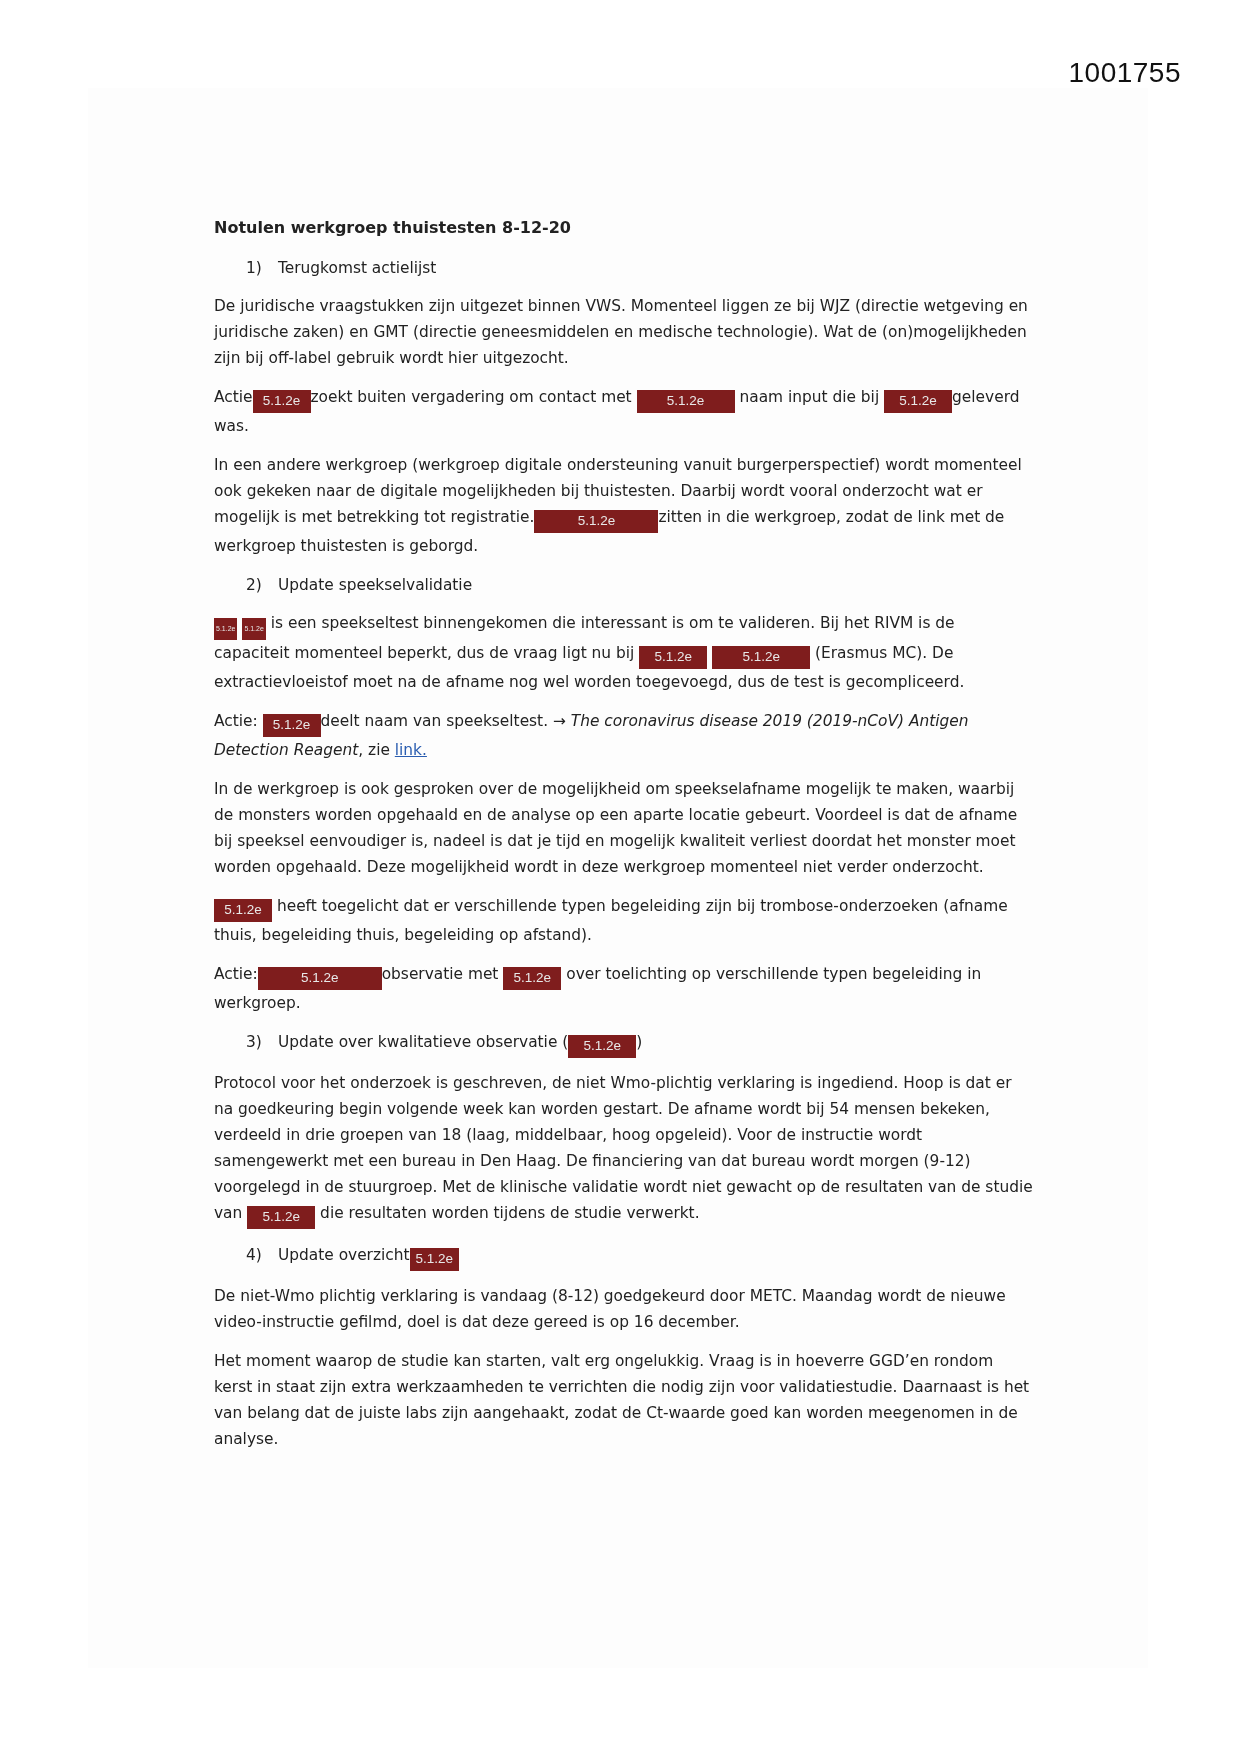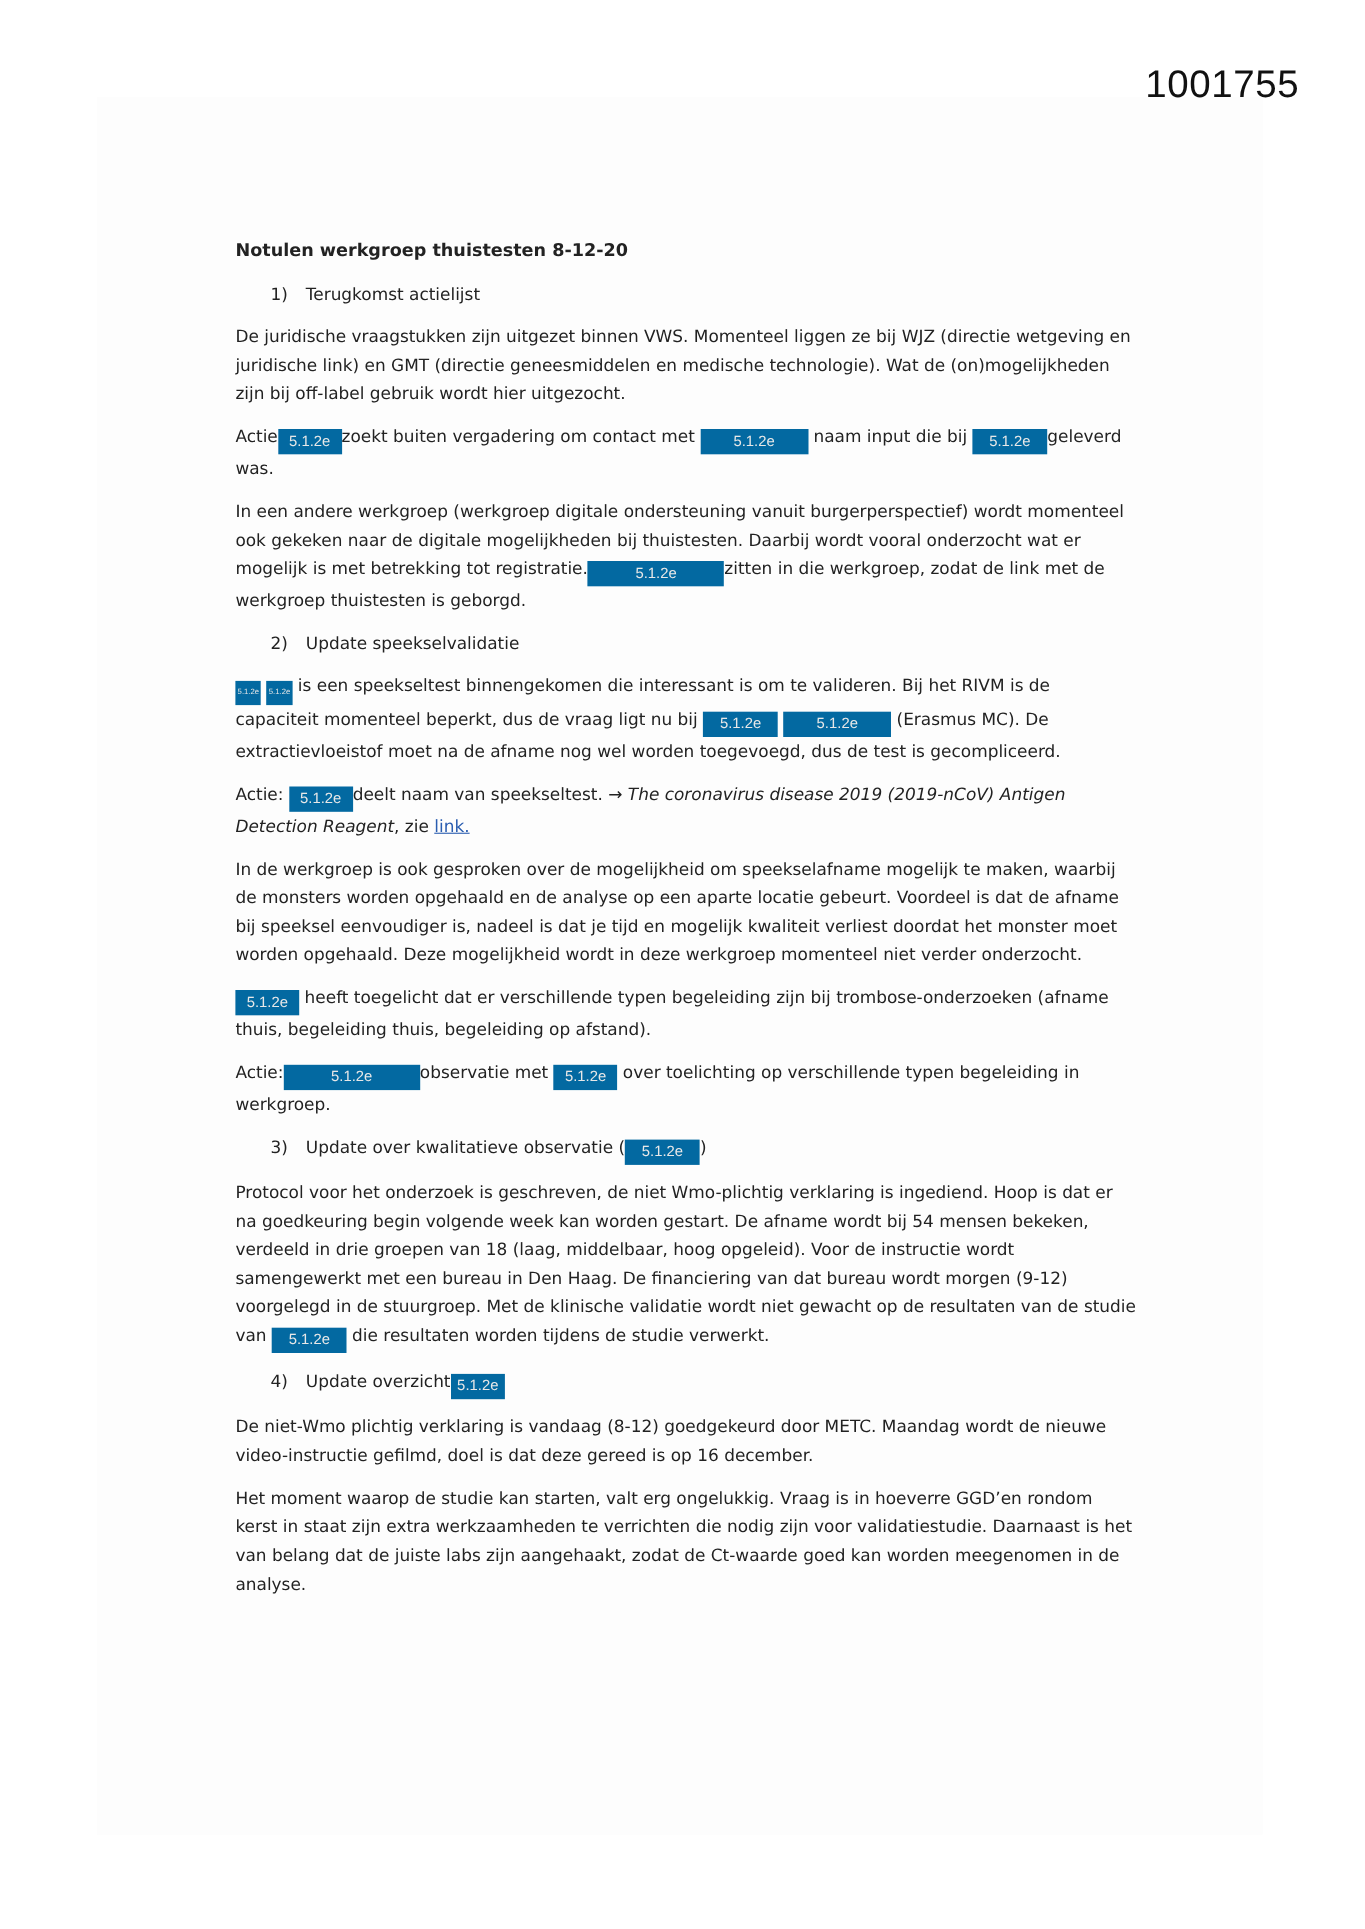--- a/index.html
+++ b/index.html
@@ -8,34 +8,34 @@
     background: #ffffff;
     font-family: "Liberation Sans", "DejaVu Sans", sans-serif;
     color: #1e1e1e;
   }
   .scan-area {
     position: absolute; left: 88px; top: 88px; width: 1060px; height: 1580px;
     background: #fdfdfd;
   }
   .doc-number {
     position: absolute; right: 60px; top: 57px;
-    font-family: "Liberation Sans", sans-serif; font-size: 35px; color: #111;
+    font-family: "Liberation Sans", sans-serif; font-size: 28px; color: #111;
     letter-spacing: 0.5px;
   }
   .content {
     position: absolute; left: 214px; top: 215px; width: 820px;
     font-family: "DejaVu Sans", "Liberation Sans", sans-serif;
     font-size: 15.4px; line-height: 26px; color: #222;
   }
   .title { font-weight: bold; font-size: 16px; margin: 0 0 14px 0; }
   .heading { margin: 0 0 12px 0; padding-left: 32px; }
   .heading .num { display: inline-block; width: 32px; }
   p { margin: 0 0 13px 0; }
   .redact {
-    display: inline-block; background: #0369a1; color: #e8e8e8;
+    display: inline-block; background: #7f1d1d; color: #e8e8e8;
     font-family: "Liberation Sans", sans-serif; font-size: 13.5px;
     line-height: 22px; height: 23px; vertical-align: -3px; text-align: center;
     padding: 0 6px;
   }
   .redact.w-s { min-width: 46px; }
   .redact.w-m { min-width: 56px; }
   .redact.w-l { min-width: 86px; }
   .redact.w-xl { min-width: 112px; }
   .redact.tiny { font-size: 7px; min-width: 14px; padding: 0 2px; height: 22px; }
   .italic { font-style: italic; }
@@ -46,21 +46,21 @@
 
 <div class="scan-area"></div>
 <div class="doc-number">1001755</div>
 
 <div class="content">
   <div class="title">Notulen werkgroep thuistesten 8-12-20</div>
 
   <div class="heading">
     <span class="num">1)</span><span>Terugkomst actielijst</span>
   </div>
-  <p>De juridische vraagstukken zijn uitgezet binnen VWS. Momenteel liggen ze bij WJZ (directie wetgeving en juridische link) en GMT (directie geneesmiddelen en medische technologie). Wat de (on)mogelijkheden zijn bij off-label gebruik wordt hier uitgezocht.</p>
+  <p>De juridische vraagstukken zijn uitgezet binnen VWS. Momenteel liggen ze bij WJZ (directie wetgeving en juridische zaken) en GMT (directie geneesmiddelen en medische technologie). Wat de (on)mogelijkheden zijn bij off-label gebruik wordt hier uitgezocht.</p>
   <p>
     <span>Actie</span><span class="redact w-s">5.1.2e</span><span>zoekt buiten vergadering om contact met</span>
     <span class="redact w-l">5.1.2e</span>
     <span>naam input die bij</span>
     <span class="redact w-m">5.1.2e</span><span>geleverd was.</span>
   </p>
   <p>
     <span>In een andere werkgroep (werkgroep digitale ondersteuning vanuit burgerperspectief) wordt momenteel ook gekeken naar de digitale mogelijkheden bij thuistesten. Daarbij wordt vooral onderzocht wat er mogelijk is met betrekking tot registratie.</span><span class="redact w-xl">5.1.2e</span><span>zitten in die werkgroep, zodat de link met de werkgroep thuistesten is geborgd.</span>
   </p>
 

